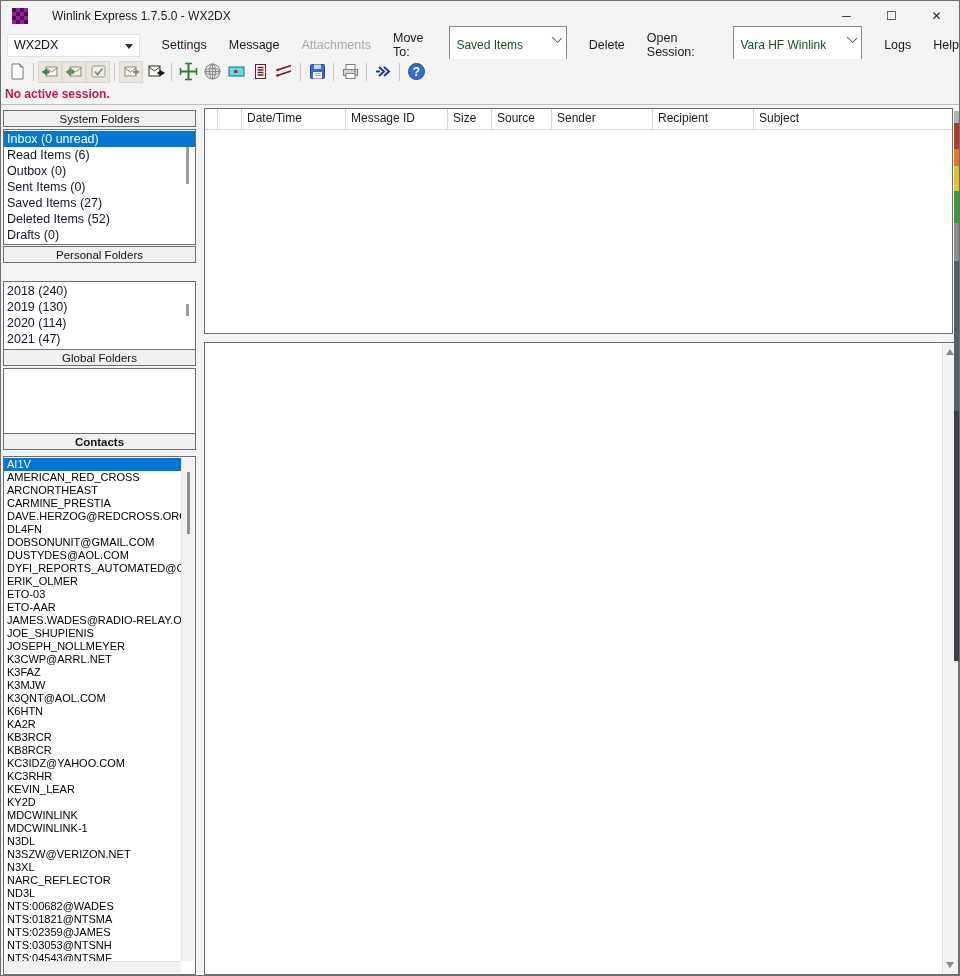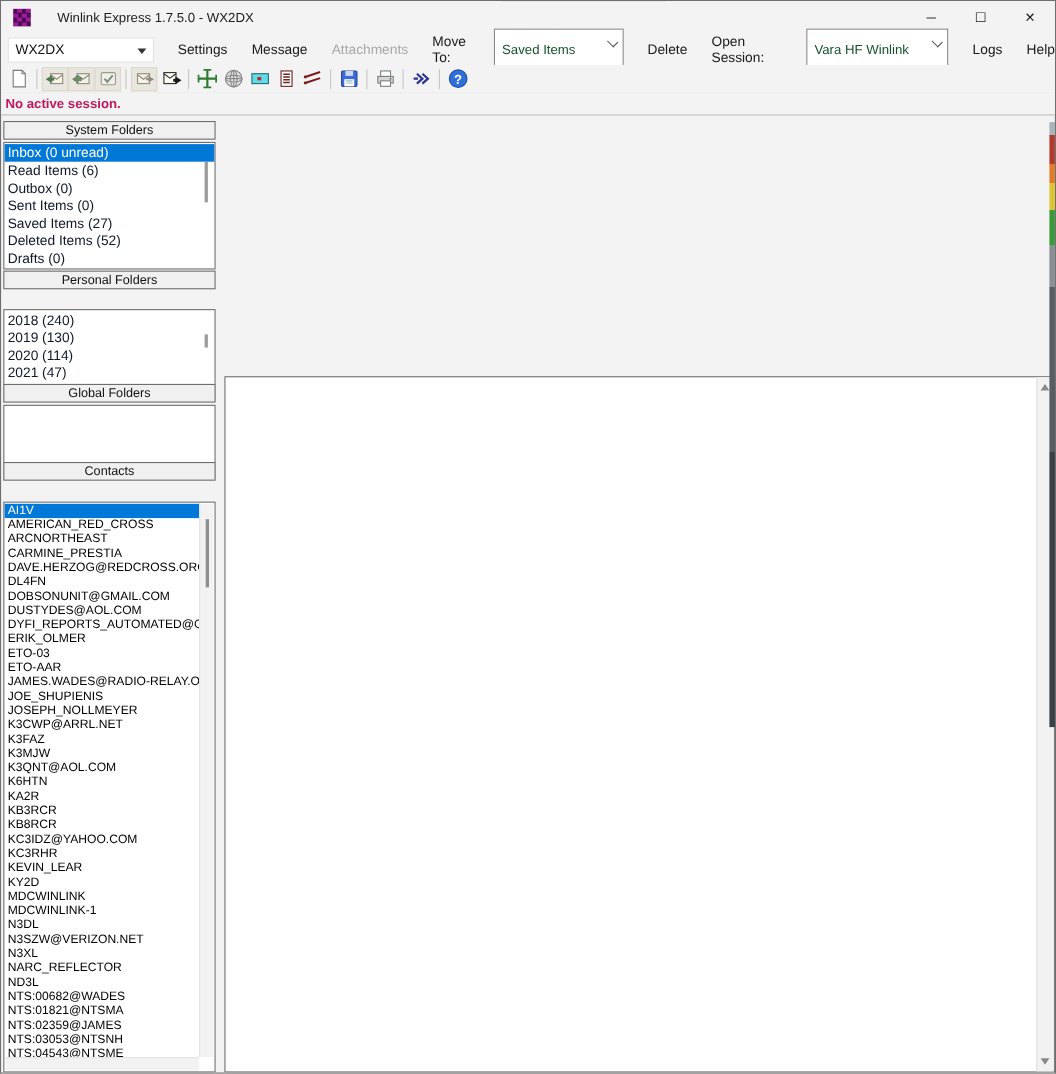--- a/index.html
+++ b/index.html
@@ -40,21 +40,21 @@
   .statusbar{position:absolute;left:0;top:83px;right:0;height:20px;background:#f3f3f3;
     border-bottom:1px solid #bdbdbd;display:flex;align-items:center;}
   .statusbar span{font-size:12px;font-weight:bold;color:#be185d;margin-left:4px;}
   
   .panel-hdr{position:absolute;left:2px;width:193px;height:17px;background:#f0f0f0;border:1px solid #6e6e6e;
     box-sizing:border-box;display:flex;align-items:center;justify-content:center;font-size:11.5px;color:#111;}
   .listbox{position:absolute;left:2px;width:193px;background:#fff;border:1px solid #6e6e6e;box-sizing:border-box;overflow:hidden;}
   .hdr-system{top:109px;} .list-system{top:128px;height:116px;}
   .hdr-personal{top:245px;} .list-personal{top:264px;height:83px;margin-top:16px;}
   .hdr-global{top:348px;} .list-global{top:367px;height:67px;}
-  .hdr-contacts{top:419px;} .list-contacts{top:455px;height:519px;}
+  .hdr-contacts{top:432px;font-weight:bold;} .list-contacts{top:455px;height:519px;}
   .flist{list-style:none;margin:0;padding:1px 0 0 0;}
   .flist li{font-size:12.5px;color:#0f172a;line-height:16px;height:16px;padding-left:3px;white-space:nowrap;overflow:hidden;}
   .clist{list-style:none;margin:0;padding:1px 16px 0 0;width:178px;}
   .clist li{font-size:11px;color:#000;line-height:13px;height:13px;padding-left:3px;white-space:nowrap;overflow:hidden;}
   li.selected{background:#0078D7;color:#fff !important;}
   .vthumb{position:absolute;background:#9c9c9c;width:3px;}
   .vt-sys{right:6px;top:17px;height:37px;}
   .vt-per{right:6px;top:22px;height:12px;}
   .con-vtrack{position:absolute;right:1px;top:1px;bottom:13px;width:12px;background:#f2f2f2;border-left:1px solid #e4e4e4;}
   .con-vthumb{position:absolute;left:5px;top:14px;height:62px;width:3px;background:#8f8f8f;}
@@ -307,20 +307,34 @@
       <li>NTS:02359@JAMES</li>
       <li>NTS:03053@NTSNH</li>
       <li>NTS:04543@NTSME</li>
     </ul>
     <div class="con-vtrack">
       <div class="con-vthumb"></div>
     </div>
     <div class="con-htrack"></div>
   </div>
 
+  <div class="msg-pane">
+    <div class="msg-header">
+      <div class="col c0"></div>
+      <div class="col c1"></div>
+      <div class="col c2">Date/Time</div>
+      <div class="col c3">Message ID</div>
+      <div class="col c4">Size</div>
+      <div class="col c5">Source</div>
+      <div class="col c6">Sender</div>
+      <div class="col c7">Recipient</div>
+      <div class="col c8">Subject</div>
+    </div>
+    <div style="height:204px;"></div>
+  </div>
 
   <div class="preview">
     <div class="pv-scroll">
       <div class="arrow-up"></div>
       <div class="arrow-down"></div>
     </div>
   </div>
 
   <div class="edge-sliver"></div>
 

